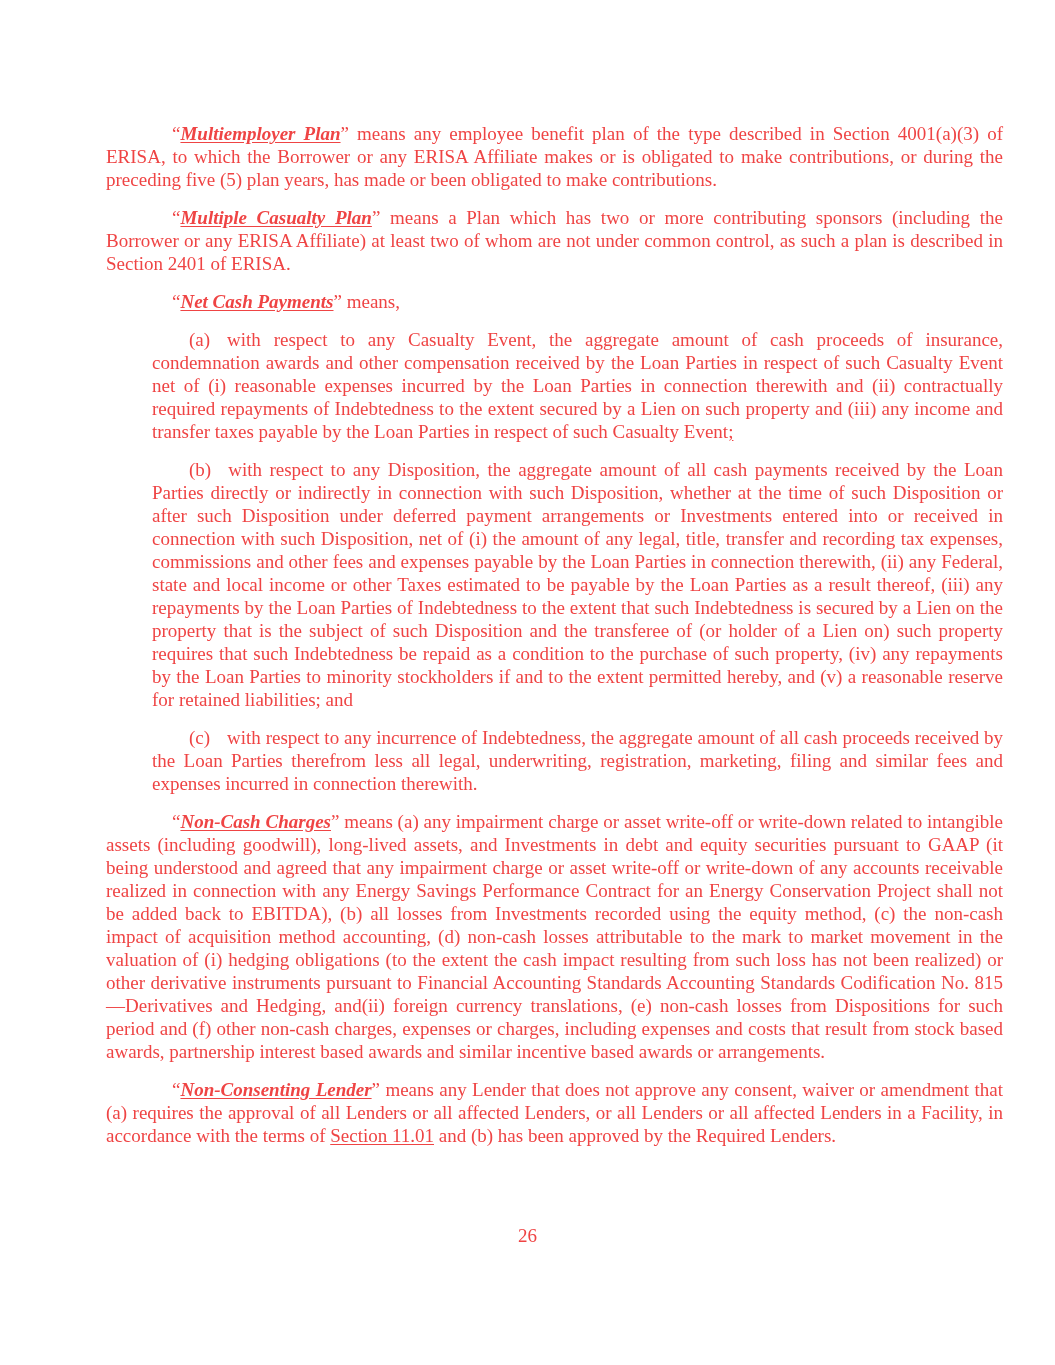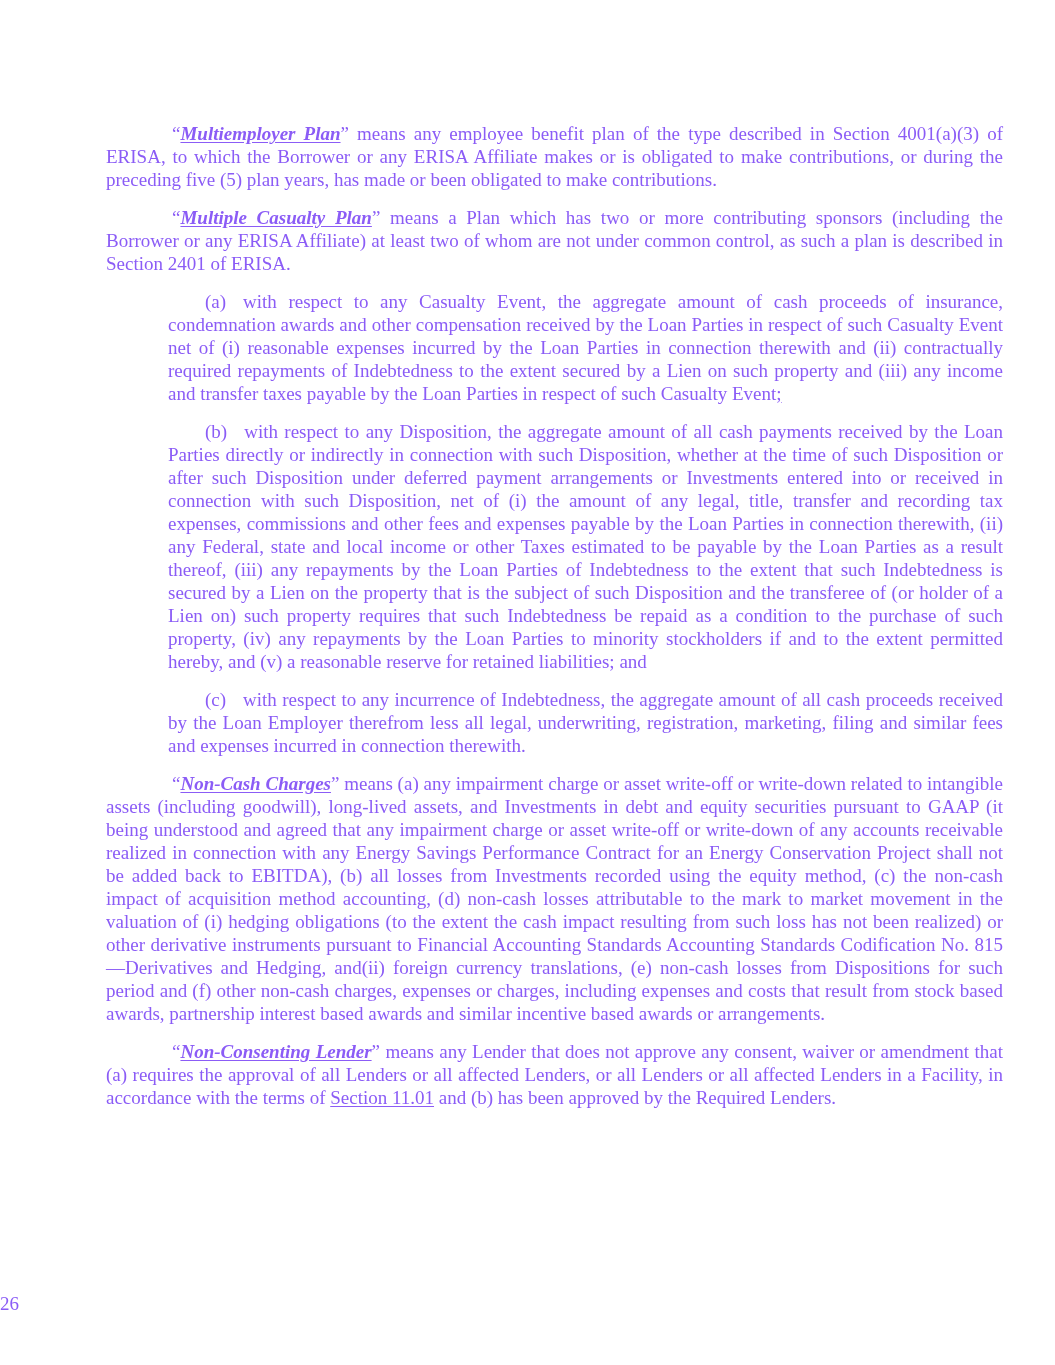--- a/index.html
+++ b/index.html
@@ -10,71 +10,73 @@
   .page {
     position: relative;
     width: 1055px;
     height: 1365px;
     box-sizing: border-box;
     background: #ffffff;
     padding: 122px 52px 0 106px;
     font-family: "Liberation Serif", "DejaVu Serif", serif;
     font-size: 19px;
     line-height: 23px;
-    color: #8b5cf6;
+    color: #ef4444;
     overflow: hidden;
   }
   p.para {
     margin: 0 0 15px 0;
     text-align: justify;
   }
   p.main {
     text-indent: 66px;
   }
   p.sub {
-    margin-left: 62px;
+    margin-left: 46px;
     text-indent: 37px;
   }
   .term {
     font-weight: bold;
     font-style: italic;
     text-decoration: underline;
     text-underline-offset: 2px;
   }
   .uline {
     text-decoration: underline;
     text-underline-offset: 2px;
   }
   .item-gap {
     display: inline-block;
     width: 17px;
   }
   .pageno {
     position: absolute;
-    top: 1292px;
+    top: 1224px;
     left: 0;
     right: 0;
+    text-align: center;
     font-size: 19px;
   }
 </style>
 </head>
 <body>
 
 <div class="page">
 
   <p class="para main"><span>“</span><span class="term">Multiemployer Plan</span><span>” means any employee benefit plan of the type described in Section 4001(a)(3) of ERISA, to which the Borrower or any ERISA Affiliate makes or is obligated to make contributions, or during the preceding five (5) plan years, has made or been obligated to make contributions.</span></p>
 
   <p class="para main"><span>“</span><span class="term">Multiple Casualty Plan</span><span>” means a Plan which has two or more contributing sponsors (including the Borrower or any ERISA Affiliate) at least two of whom are not under common control, as such a plan is described in Section 2401 of ERISA.</span></p>
 
+  <p class="para main"><span>“</span><span class="term">Net Cash Payments</span><span>” means,</span></p>
 
   <p class="para sub"><span>(a)</span><span class="item-gap"></span><span>with respect to any Casualty Event, the aggregate amount of cash proceeds of insurance, condemnation awards and other compensation received by the Loan Parties in respect of such Casualty Event net of (i) reasonable expenses incurred by the Loan Parties in connection therewith and (ii) contractually required repayments of Indebtedness to the extent secured by a Lien on such property and (iii) any income and transfer taxes payable by the Loan Parties in respect of such Casualty Event</span><span class="uline">;</span></p>
 
   <p class="para sub"><span>(b)</span><span class="item-gap"></span><span>with respect to any Disposition, the aggregate amount of all cash payments received by the Loan Parties directly or indirectly in connection with such Disposition, whether at the time of such Disposition or after such Disposition under deferred payment arrangements or Investments entered into or received in connection with such Disposition, net of (i) the amount of any legal, title, transfer and recording tax expenses, commissions and other fees and expenses payable by the Loan Parties in connection therewith, (ii) any Federal, state and local income or other Taxes estimated to be payable by the Loan Parties as a result thereof, (iii) any repayments by the Loan Parties of Indebtedness to the extent that such Indebtedness is secured by a Lien on the property that is the subject of such Disposition and the transferee of (or holder of a Lien on) such property requires that such Indebtedness be repaid as a condition to the purchase of such property, (iv) any repayments by the Loan Parties to minority stockholders if and to the extent permitted hereby, and (v) a reasonable reserve for retained liabilities; and</span></p>
 
-  <p class="para sub"><span>(c)</span><span class="item-gap"></span><span>with respect to any incurrence of Indebtedness, the aggregate amount of all cash proceeds received by the Loan Employer therefrom less all legal, underwriting, registration, marketing, filing and similar fees and expenses incurred in connection therewith.</span></p>
+  <p class="para sub"><span>(c)</span><span class="item-gap"></span><span>with respect to any incurrence of Indebtedness, the aggregate amount of all cash proceeds received by the Loan Parties therefrom less all legal, underwriting, registration, marketing, filing and similar fees and expenses incurred in connection therewith.</span></p>
 
   <p class="para main"><span>“</span><span class="term">Non-Cash Charges</span><span>” means (a) any impairment charge or asset write-off or write-down related to intangible assets (including goodwill), long-lived assets, and Investments in debt and equity securities pursuant to GAAP (it being understood and agreed that any impairment charge or asset write-off or write-down of any accounts receivable realized in connection with any Energy Savings Performance Contract for an Energy Conservation Project shall not be added back to EBITDA), (b) all losses from Investments recorded using the equity method, (c) the non-cash impact of acquisition method accounting, (d) non-cash losses attributable to the mark to market movement in the valuation of (i) hedging obligations (to the extent the cash impact resulting from such loss has not been realized) or other derivative instruments pursuant to Financial Accounting Standards Accounting Standards Codification No. 815—Derivatives and Hedging, and(ii) foreign currency translations, (e) non-cash losses from Dispositions for such period and (f) other non-cash charges, expenses or charges, including expenses and costs that result from stock based awards, partnership interest based awards and similar incentive based awards or arrangements.</span></p>
 
   <p class="para main"><span>“</span><span class="term">Non-Consenting Lender</span><span>” means any Lender that does not approve any consent, waiver or amendment that (a) requires the approval of all Lenders or all affected Lenders, or all Lenders or all affected Lenders in a Facility, in accordance with the terms of </span><span class="uline">Section 11.01</span><span> and (b) has been approved by the Required Lenders.</span></p>
 
   <div class="pageno">26</div>
 
 </div>
 
 </body></html>

